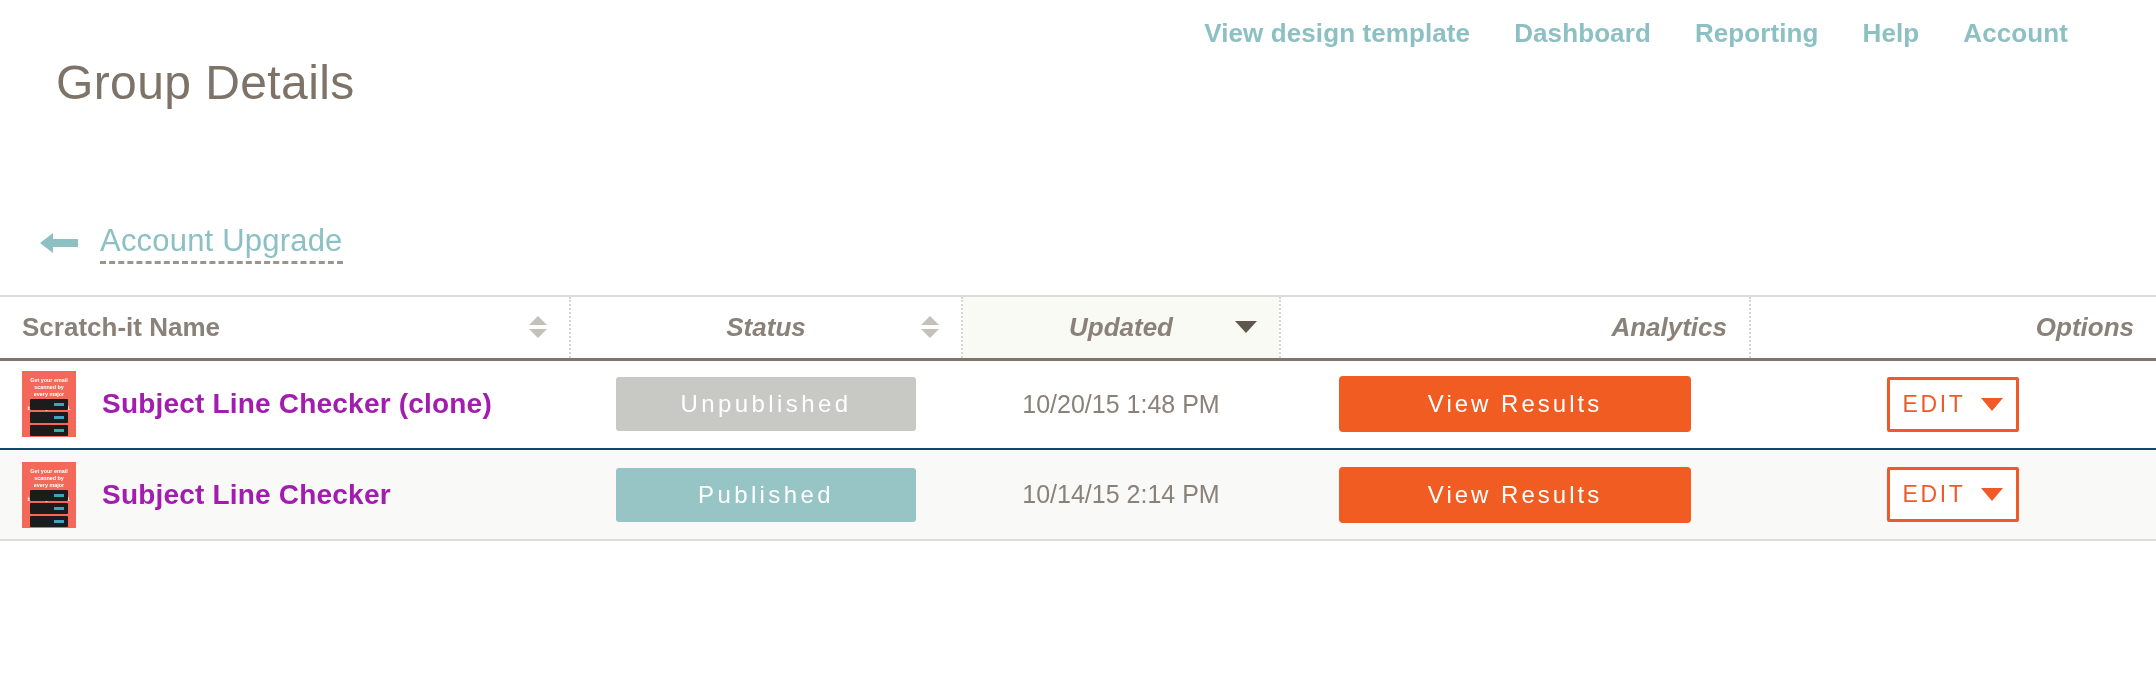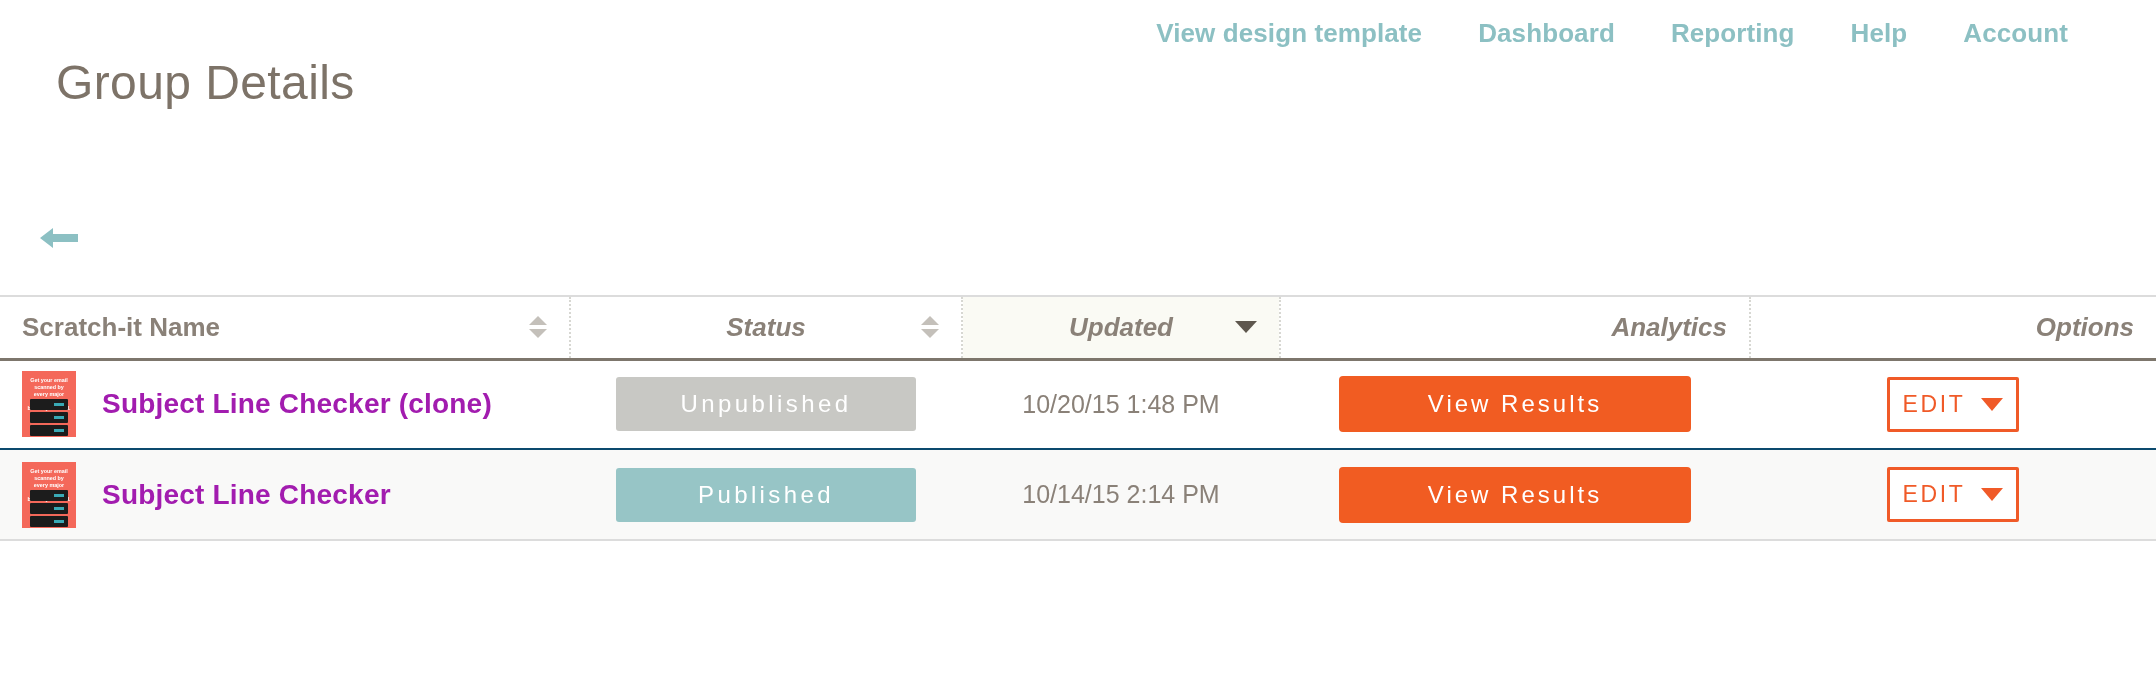--- a/index.html
+++ b/index.html
@@ -12,21 +12,21 @@
     overflow: hidden;
   }
 
   
   .topnav {
     position: absolute;
     top: 18px;
     right: 88px;
     display: flex;
     align-items: center;
-    gap: 56px;
+    gap: 44px;
   }
   .topnav a {
     color: #8cc0c3;
     font-size: 26px;
     font-weight: bold;
     text-decoration: none;
     letter-spacing: 0.1px;
     white-space: nowrap;
   }
 
@@ -248,20 +248,21 @@
 </nav>
 
 <h1 class="page-title">Group Details</h1>
 
 <div class="backlink-row">
   <span class="back-arrow">
     <svg width="38" height="26" viewBox="0 0 38 26" aria-hidden="true">
       <path d="M0 13 L13 3 L13 9 L38 9 L38 17 L13 17 L13 23 Z" fill="#8cc0c3"></path>
     </svg>
   </span>
+  <span class="backlink-text">Account Upgrade</span>
 </div>
 
 <div class="table-wrap">
   <table class="grid">
     <colgroup>
       <col class="c-name">
         <col class="c-status">
         <col class="c-upd">
         <col class="c-anal">
         <col class="c-opt">

